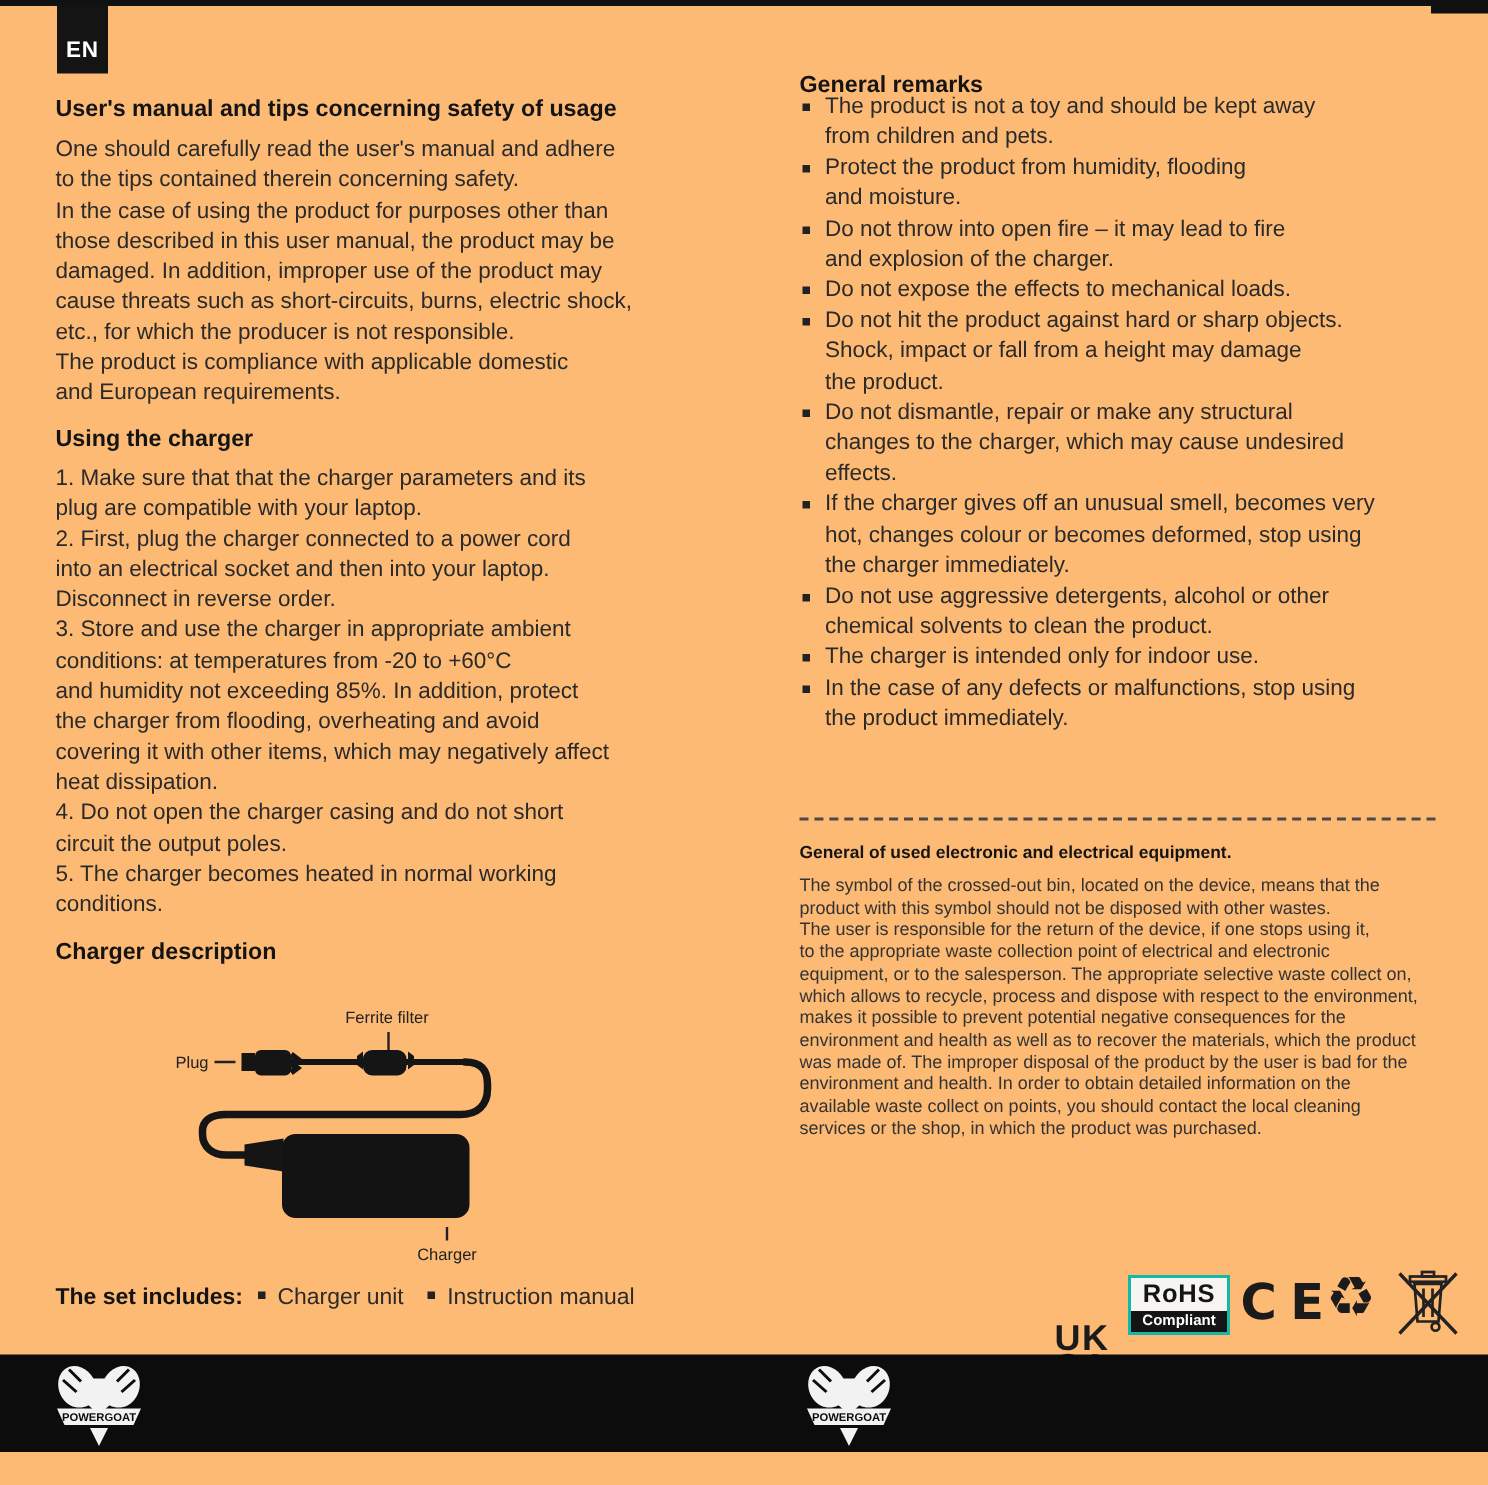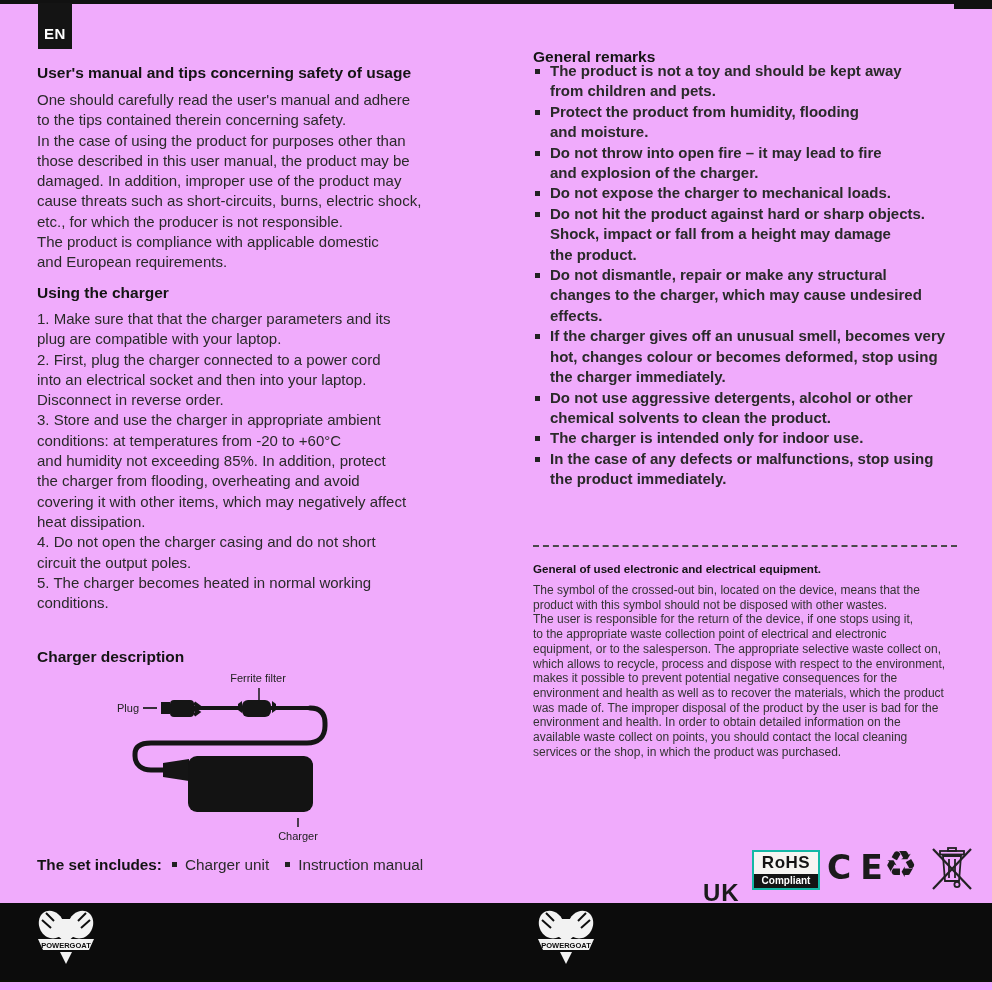--- a/index.html
+++ b/index.html
@@ -1,72 +1,72 @@
 <!DOCTYPE html>
 <html><head>
 <meta charset="utf-8">
 <style>
   html,body{margin:0;padding:0;}
   body{background:#e8e7e4;}
   #page{
     position:relative;width:992px;height:990px;overflow:hidden;
-    background:#f0abfc;
+    background:#fdba74;
     font-family:"Liberation Sans", sans-serif;
     color:#262626;
   }
   .topline{position:absolute;top:0;left:0;width:992px;height:4px;background:#111;}
   .topline-corner{position:absolute;top:0;left:954px;width:38px;height:9px;background:#111;}
 
   .en-badge{
     position:absolute;left:38px;top:3px;width:34px;height:46px;background:#141414;
     color:#fff;font-weight:bold;font-size:15px;display:flex;align-items:flex-end;justify-content:center;
     padding-bottom:7px;box-sizing:border-box;letter-spacing:.5px;
   }
 
   .h-main{position:absolute;font-weight:bold;font-size:15.5px;color:#141414;white-space:pre-line;}
   .body-text{position:absolute;font-size:15px;line-height:20.3px;white-space:pre-line;color:#2a2a2a;}
 
   
   .l-title{left:37px;top:64px;width:455px;}
   .l-intro{left:37px;top:90px;width:455px;}
   .l-using{left:37px;top:284px;}
   .l-steps{left:37px;top:309px;width:455px;}
-  .l-desc{left:37px;top:648px;text-align:center;}
+  .l-desc{left:37px;top:626px;text-align:center;}
   .diagram{position:absolute;left:37px;top:664px;}
   .diagram text{font-family:"Liberation Sans",sans-serif;font-size:11px;fill:#222;}
 
   .set-line{position:absolute;left:37px;top:856px;display:flex;align-items:baseline;font-size:15.3px;}
   .set-label{font-weight:bold;color:#141414;margin-right:10px;}
   .set-items{display:flex;list-style:none;margin:0;padding:0;}
   .set-items li{display:flex;align-items:baseline;margin-right:16px;color:#2a2a2a;}
   .set-items .sq{width:5px;height:5px;background:#222;margin-right:8px;position:relative;top:-3px;flex:0 0 auto;}
 
   
   .r-head{left:533px;top:36px;margin-top:12px;}
   .r-bullets{position:absolute;left:533px;top:61px;width:430px;list-style:none;margin:0;padding:0;}
   .r-bullets li{display:flex;margin:0;}
   .r-bullets .sq{width:5px;height:5px;background:#222;margin:8px 10px 0 2px;flex:0 0 auto;}
-  .r-bullets .bt{font-size:15px;line-height:20.4px;white-space:pre-line;color:#2a2a2a;font-weight:bold;}
+  .r-bullets .bt{font-size:15px;line-height:20.4px;white-space:pre-line;color:#2a2a2a;}
 
   .dash-sep{position:absolute;left:533px;top:545px;width:424px;border-top:2px dashed #4a4a4a;}
   .r-disposal-h{position:absolute;left:533px;top:562px;font-size:11.6px;font-weight:bold;color:#141414;}
   .r-disposal-t{position:absolute;left:533px;top:583px;width:448px;font-size:12px;line-height:14.7px;white-space:pre-line;color:#333;}
 
   
   .mark{position:absolute;color:#1b1b1b;}
   .ukca{left:703px;top:851px;font-weight:bold;font-size:24px;line-height:19px;letter-spacing:1px;white-space:pre-line;margin-top:32px;}
   .rohs{left:752px;top:850px;width:64px;border:2px solid #14b8a6;text-align:center;background:#f6f5f2;}
   .rohs-top{font-weight:bold;font-size:17px;line-height:22px;color:#141414;letter-spacing:.5px;}
   .rohs-bottom{background:#141414;color:#fff;font-weight:bold;font-size:10px;line-height:14px;}
   .ce{left:827px;top:848px;font-family:"DejaVu Sans",sans-serif;font-weight:700;font-size:33px;letter-spacing:9px;}
   .recycle{left:884px;top:843px;font-family:"DejaVu Sans",sans-serif;font-size:37px;}
   .weee{left:930px;top:845px;}
 
   
-  .footer-bar{position:absolute;left:0;top:903px;width:992px;height:79px;background:#0c0c0c;}
+  .footer-bar{position:absolute;left:0;top:903px;width:992px;height:65px;background:#0c0c0c;}
   .pg-logo{position:absolute;top:3px;}
   .pg-logo.first{left:34px;} .pg-logo.second{left:534px;}
   .pg-logo svg text{font-family:"Liberation Sans",sans-serif;font-weight:bold;}
 </style>
 </head>
 <body>
 
 <div id="page">
   <div class="topline"></div>
   <div class="topline-corner"></div>
@@ -164,21 +164,21 @@
       </li>
 
       <li>
         <span class="sq"></span>
         <span class="bt">Do not throw into open fire – it may lead to fire
 and explosion of the charger.</span>
       </li>
 
       <li>
         <span class="sq"></span>
-        <span class="bt">Do not expose the charger to mechanical loads.</span>
+        <span class="bt">Do not expose the effects to mechanical loads.</span>
       </li>
 
       <li>
         <span class="sq"></span>
         <span class="bt">Do not hit the product against hard or sharp objects.
 Shock, impact or fall from a height may damage
 the product.</span>
       </li>
 
       <li>

